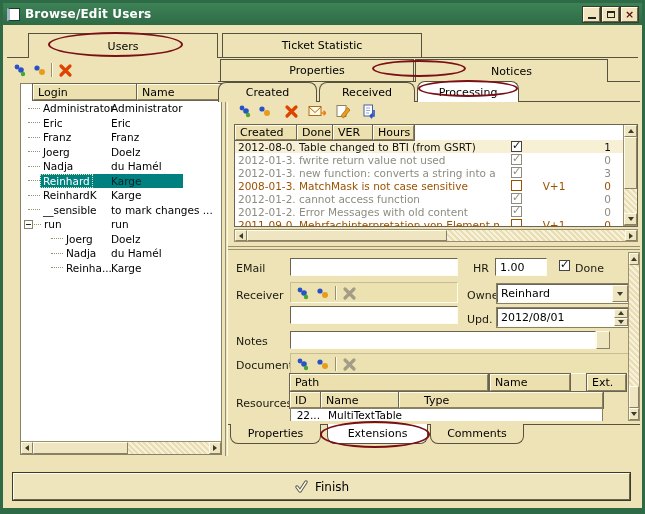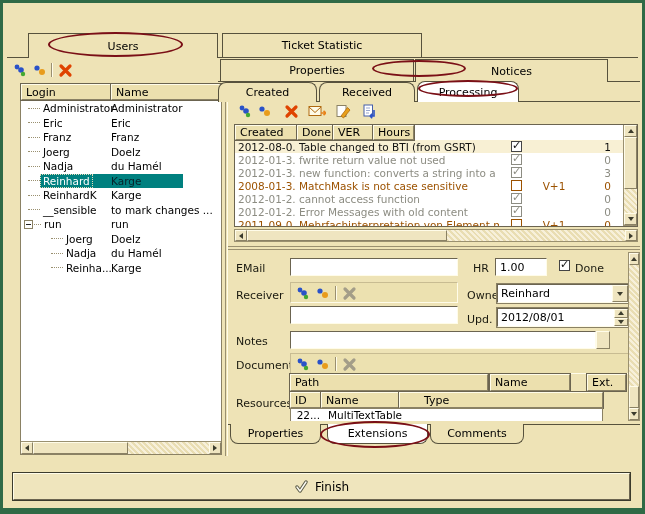--- a/index.html
+++ b/index.html
@@ -42,21 +42,21 @@
                outline:1px solid #8a8164; font-size:11px; padding:1px 4px; font-family:"DejaVu Sans",sans-serif; }
   input.sunkwhite { outline:none; border:1px solid; border-color:#6b6450 #fffce9 #fffce9 #6b6450; }
   .strip { position:absolute; background:#ece1b0; border:1px solid; border-color:#c8bc92 #fffce9 #fffce9 #c8bc92; }
 
   .hcell { background:#ece0ae; border:1px solid; border-color:#fffce9 #8a8164 #8a8164 #fffce9;
            outline:1px solid #6b6450; display:flex; align-items:center; padding:0 4px; font-size:11px; }
 
   
   .treepanel { position:absolute; left:17px; top:80px; width:202px; height:372px; background:#fff; border:1px solid #8a8164; }
   .thead { display:flex; height:16px; }
-  .thead .hcell:first-child { width:90px; }
+  .thead .hcell:first-child { width:104px;margin-left:12px; }
   .thead .hcell:last-child { flex:1; }
   .trows { position:absolute; left:0; top:17px; right:0; bottom:14px; overflow:hidden; }
   .trow { position:relative; display:flex; align-items:center; height:14.5px; font-size:10.5px; white-space:nowrap; }
   .sp { display:inline-block; height:1px; }
   .w7{width:7px;} .w3{width:3px;} .w30{width:30px;}
   .conn { display:inline-block; width:12px; height:0; border-bottom:1px dotted #9a9070; margin-right:1px; }
   .conn.short { width:7px; }
   .exp { display:inline-block; width:9px; height:9px; background:#fff; border:1px solid #8a8164; position:relative; margin-right:1px; }
   .exp::after { content:""; position:absolute; left:1px; right:1px; top:3px; border-top:1px solid #222; }
   .tlogin { position:relative; z-index:1; padding:0 2px; }
@@ -106,20 +106,35 @@
 
   .finish { position:absolute; left:10px; top:470px; width:617px; height:27px; background:#efe5bd;
             border:1px solid; border-color:#fffce9 #6b6450 #6b6450 #fffce9; outline:1px solid #3b3b2c;
             display:flex; align-items:center; justify-content:center; gap:6px; font-size:12px; }
 </style>
 </head>
 <body>
 
 <div class="win">
 
+  <div class="titlebar">
+    <div class="winicon"></div>
+    <div class="wtitle">Browse/Edit Users</div>
+    <div class="wctrls">
+      <div class="wbtn">
+          <span class="glyph-min"></span>
+        </div>
+      <div class="wbtn">
+          <span class="glyph-max"></span>
+        </div>
+      <div class="wbtn">
+          <span class="glyph-x">×</span>
+        </div>
+    </div>
+  </div>
 
   <div class="ttab" style="left:25px; top:30px; width:190px; height:25px;">
     <span>Users</span>
   </div>
   <div class="ttab" style="left:219px; top:30px; width:200px;">
     <span>Ticket Statistic</span>
   </div>
   <div class="tabline" style="left:4px; top:54px; width:631px; z-index:1;"></div>
 
   <div class="icnbtn" style="left:8px; top:58px;">

